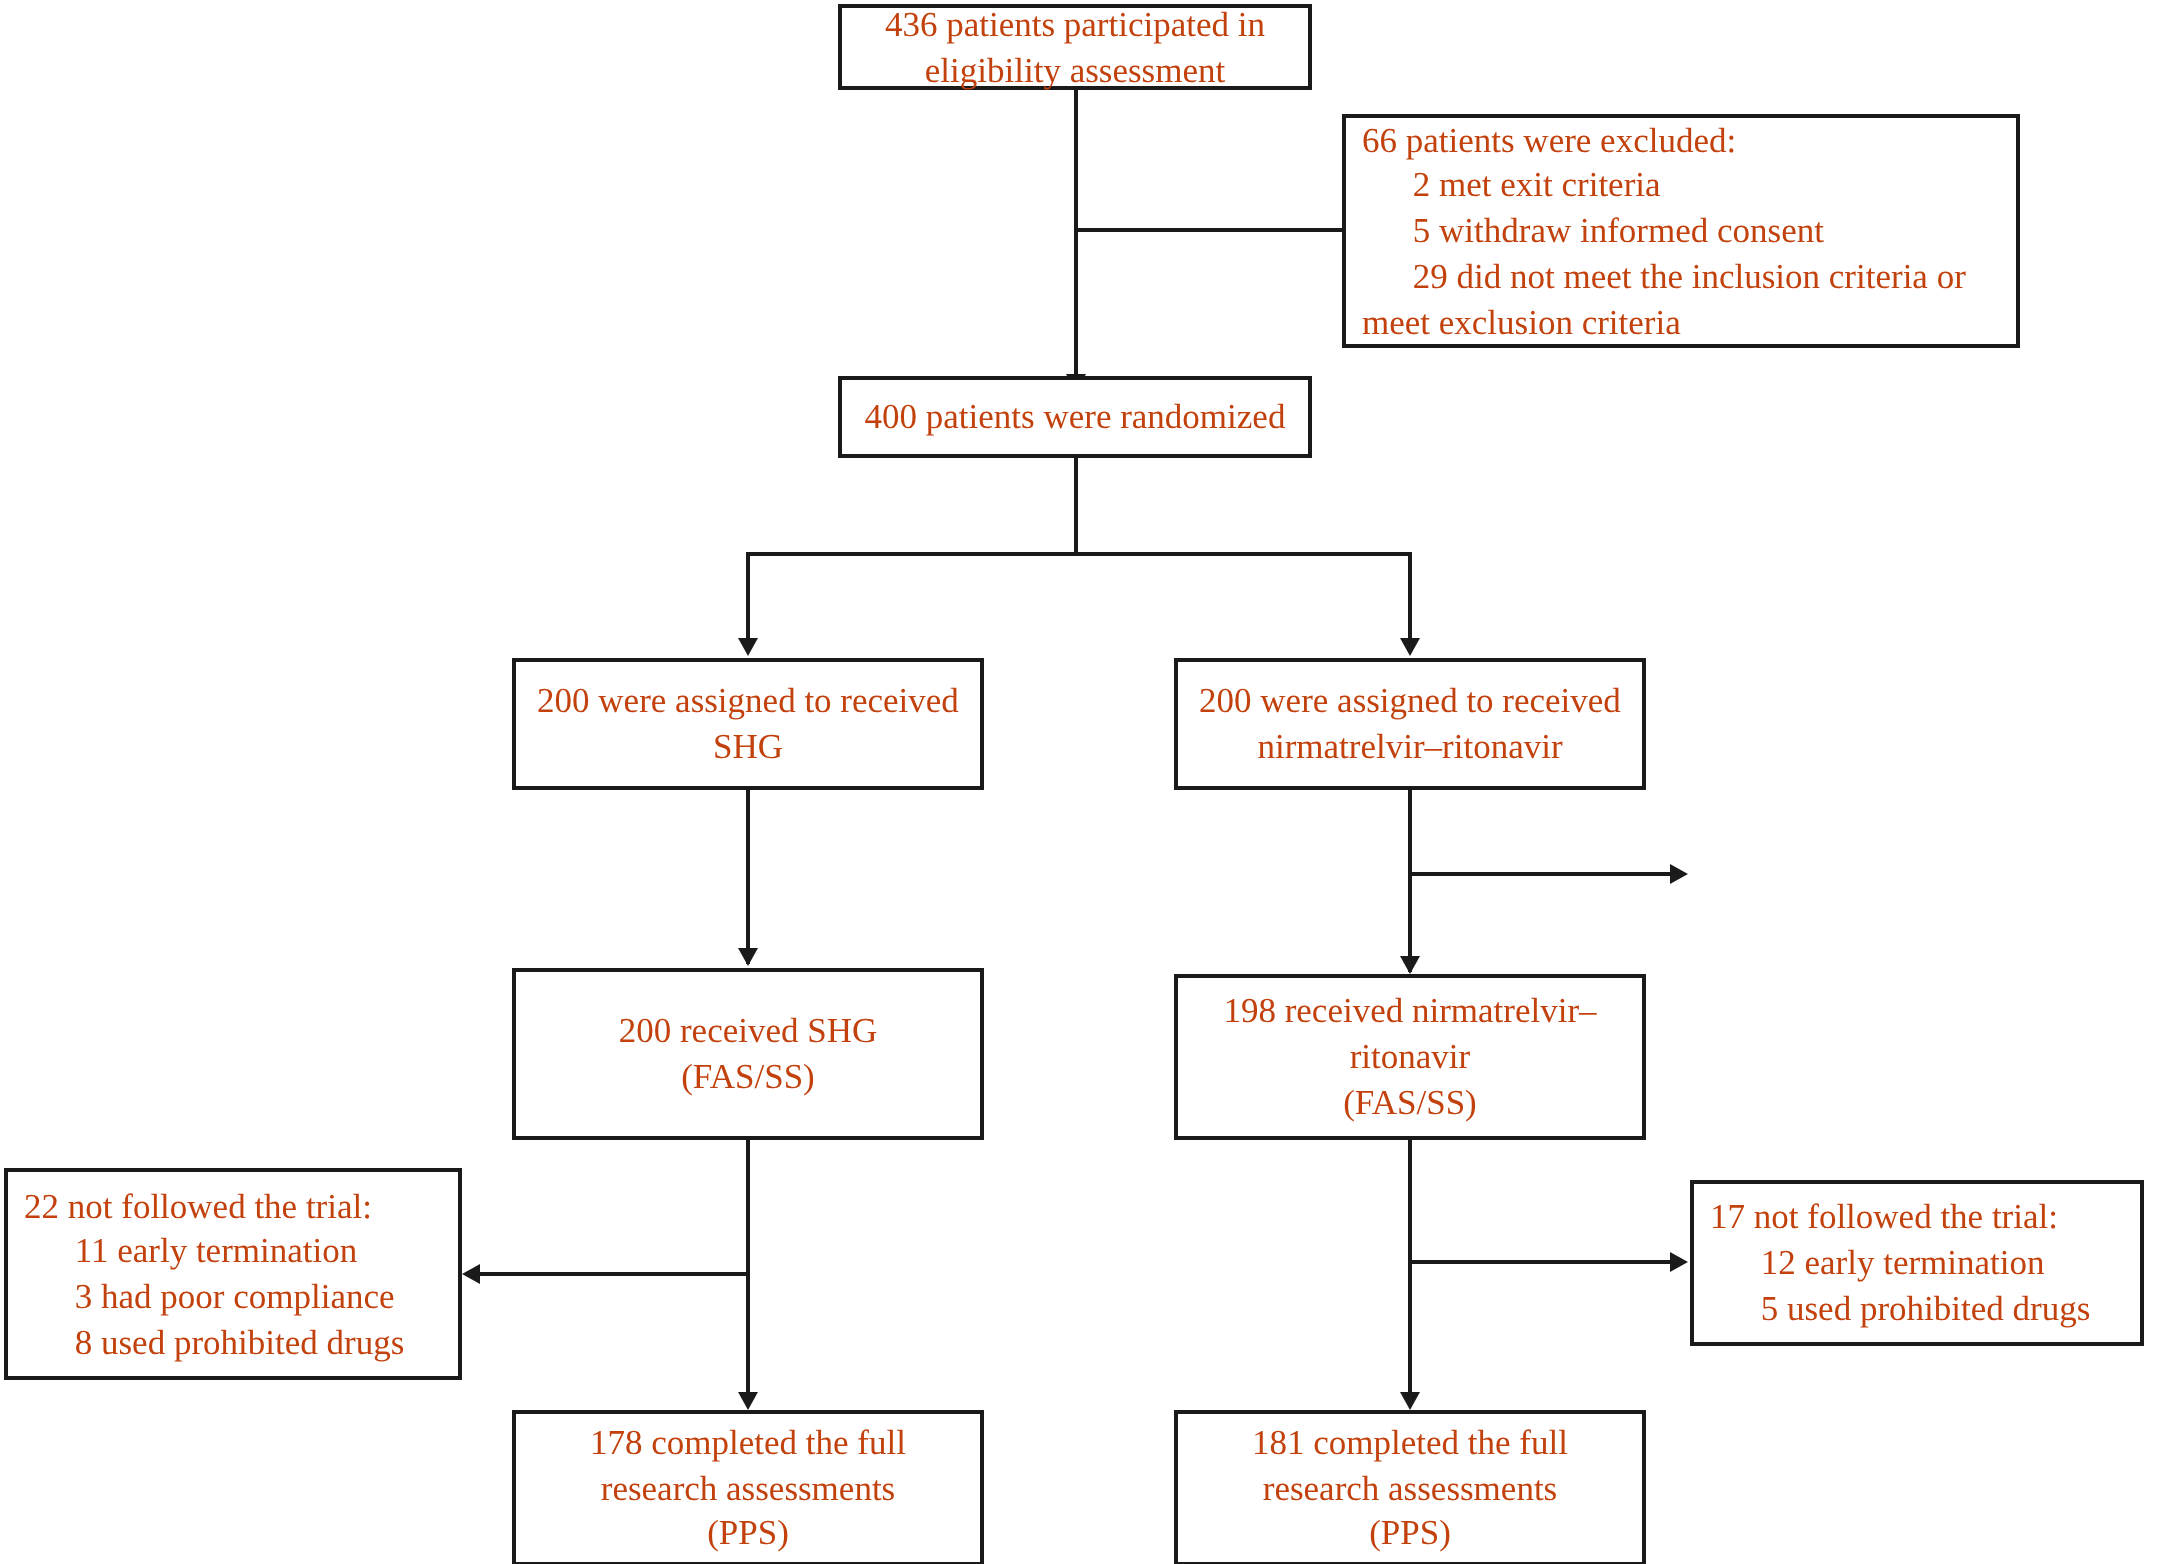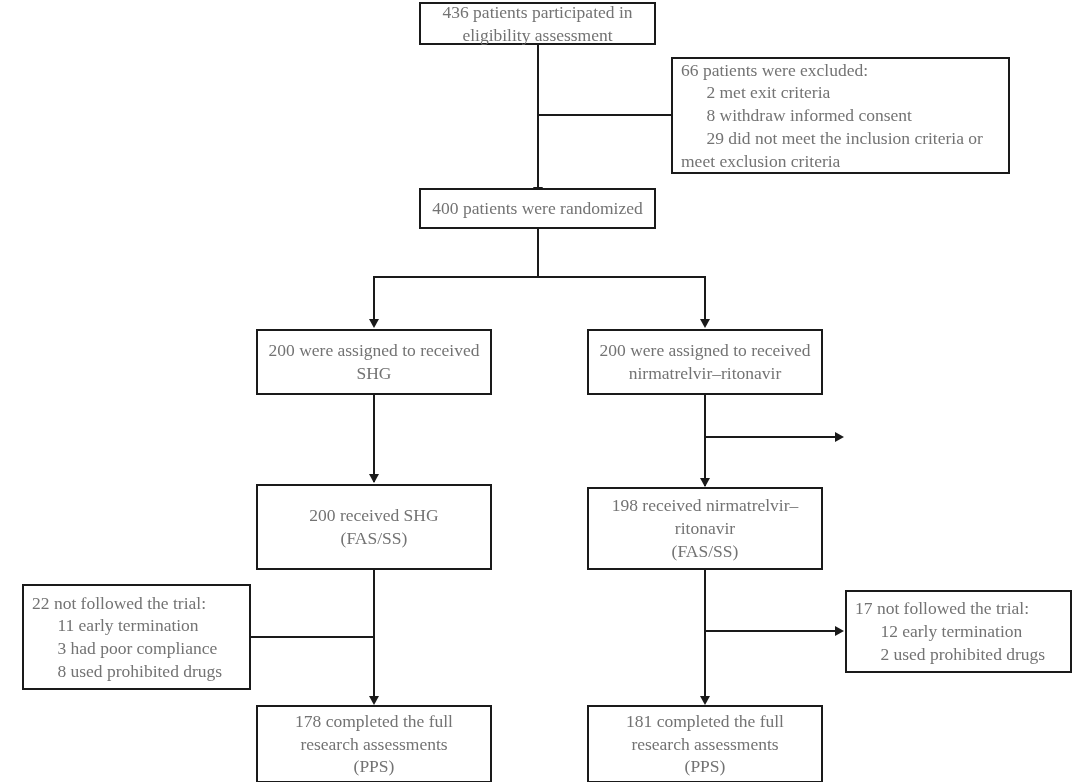--- a/index.html
+++ b/index.html
@@ -6,21 +6,21 @@
     margin: 0;
     padding: 0;
     background: #ffffff;
   }
   #canvas {
     position: relative;
     width: 1080px;
     height: 782px;
     background: #ffffff;
     font-family: "Liberation Serif", "DejaVu Serif", serif;
-    color: #737373;
+    color: #c2410c;
     overflow: hidden;
   }
   .box {
     position: absolute;
     border: 2px solid #1a1a1a;
     background: #ffffff;
     box-sizing: border-box;
     display: flex;
     flex-direction: column;
     justify-content: center;
@@ -108,21 +108,21 @@
   <div class="arrow arrow-right" style="left:835px; top:626px;"></div>
 
   <div class="box center" style="left:419px; top:2px; width:237px; height:43px; padding:2px 6px;">
     <div class="line">436 patients participated in</div>
     <div class="line">eligibility assessment</div>
   </div>
 
   <div class="box left" style="left:671px; top:57px; width:339px; height:117px; padding:4px 8px;">
     <div class="line">66 patients were excluded:</div>
     <div class="line indent1">2 met exit criteria</div>
-    <div class="line indent1">8 withdraw informed consent</div>
+    <div class="line indent1">5 withdraw informed consent</div>
     <div class="line indent1">29 did not meet the inclusion criteria or</div>
     <div class="line">meet exclusion criteria</div>
   </div>
 
   <div class="box center" style="left:419px; top:188px; width:237px; height:41px; padding:2px 6px;">
     <div class="line">400 patients were randomized</div>
   </div>
 
   <div class="box center" style="left:256px; top:329px; width:236px; height:66px; padding:2px 6px;">
     <div class="line">200 were assigned to received</div>
@@ -139,31 +139,31 @@
     <div class="line">200 received  SHG</div>
     <div class="line">(FAS/SS)</div>
   </div>
 
   <div class="box center" style="left:587px; top:487px; width:236px; height:83px; padding:2px 6px;">
     <div class="line">198 received  nirmatrelvir–</div>
     <div class="line">ritonavir</div>
     <div class="line">(FAS/SS)</div>
   </div>
 
-  <div class="box left" style="left:2px; top:584px; width:229px; height:106px; padding:4px 8px;margin-left:20px;">
+  <div class="box left" style="left:2px; top:584px; width:229px; height:106px; padding:4px 8px;">
     <div class="line">22 not followed the trial:</div>
     <div class="line indent1">11 early termination</div>
     <div class="line indent1">3 had poor compliance</div>
     <div class="line indent1">8 used prohibited drugs</div>
   </div>
 
   <div class="box left" style="left:845px; top:590px; width:227px; height:83px; padding:16px 8px;">
     <div class="line">17 not followed the trial:</div>
     <div class="line indent1">12 early termination</div>
-    <div class="line indent1">2 used prohibited drugs</div>
+    <div class="line indent1">5 used prohibited drugs</div>
   </div>
 
   <div class="box center" style="left:256px; top:705px; width:236px; height:78px; padding:2px 6px;">
     <div class="line">178 completed the full</div>
     <div class="line">research assessments</div>
     <div class="line">(PPS)</div>
   </div>
 
   <div class="box center" style="left:587px; top:705px; width:236px; height:78px; padding:2px 6px;">
     <div class="line">181 completed the full</div>

